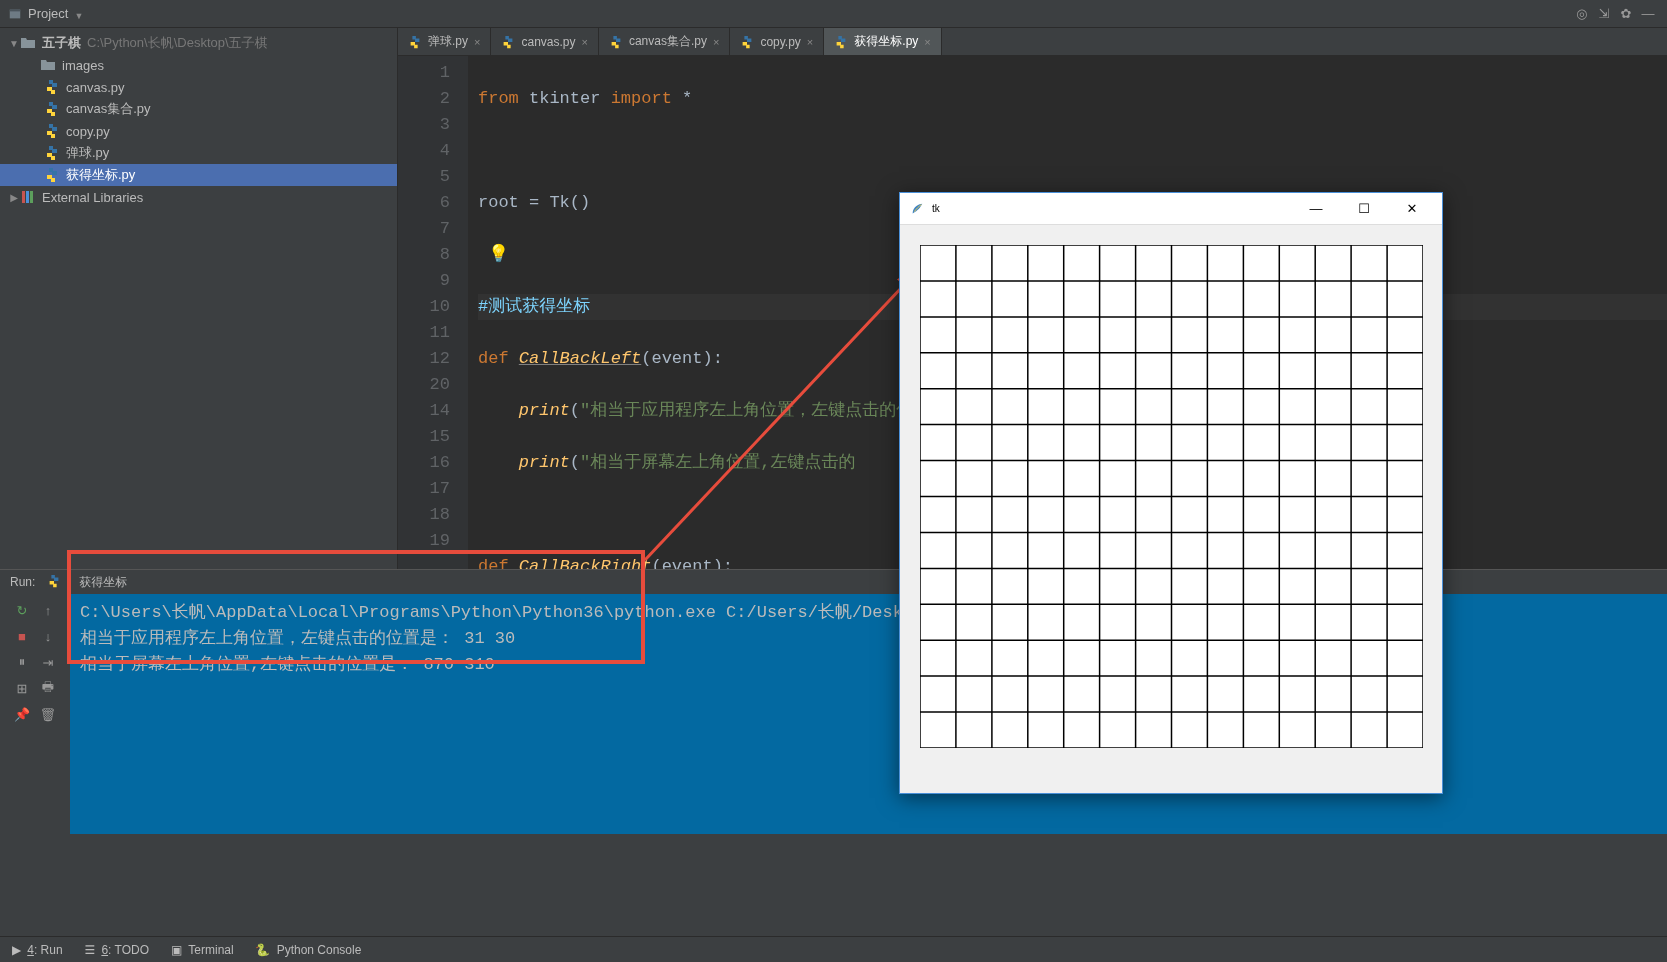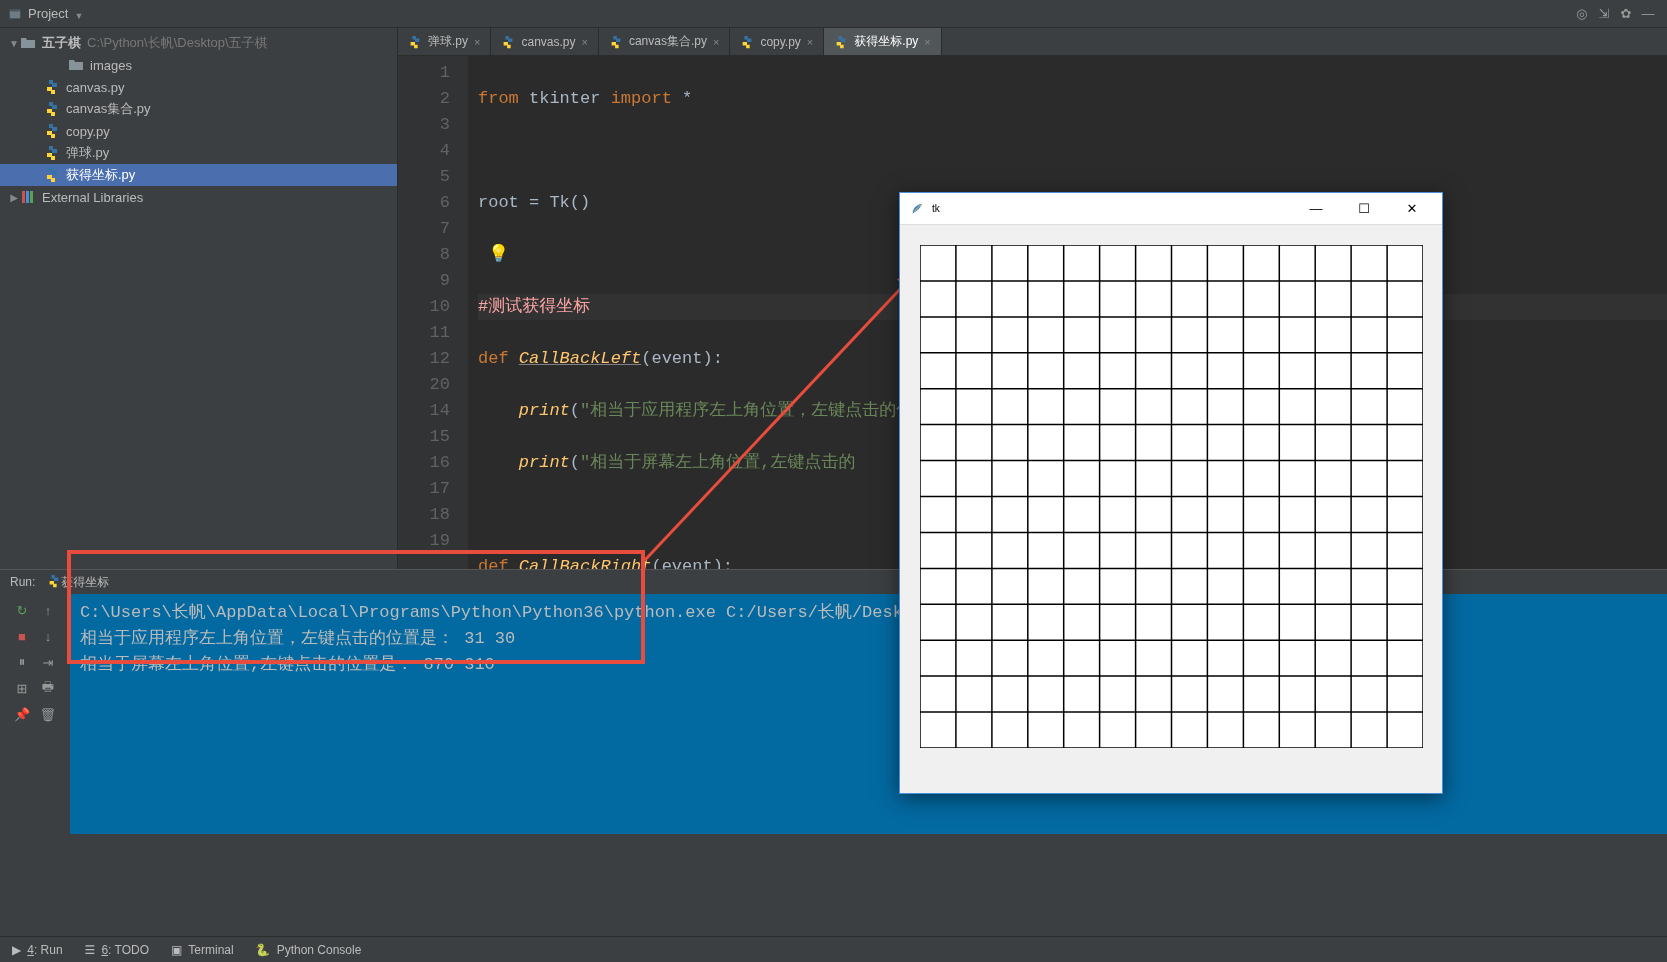--- a/index.html
+++ b/index.html
@@ -98,21 +98,21 @@
   padding: 4px 0 0 10px;
   color: #a9b7c6;
   white-space: pre;
   position: relative;
 }
 .code .line { height: 26px; }
 .code .line.hl { background: #323232; }
 .kw { color: #cc7832; }
 .fn { color: #ffc66d; font-style: italic; }
 .str { color: #6a8759; }
-.cmt { color: #fca5a5; }
+.cmt { color: #7dd3fc; }
 .bulb { color: #f0a732; }
 .run-panel {
   height: 265px;
   background: #0369a1;
   border-top: 1px solid #555;
   display: flex;
   flex-direction: column;
 }
 .run-head {
   height: 24px;
@@ -231,21 +231,21 @@
   <div class="sidebar">
     <div class="tree">
       <div class="tree-row" style="padding-left:8px">
         <span class="chev">▼</span>
         <svg class="ficon folder-ico" viewBox="0 0 16 16">
             <path d="M1 3h5l1 2h8v8H1z"></path>
           </svg>
         <b>五子棋</b>
         <span class="path-suffix">C:\Python\长帆\Desktop\五子棋</span>
       </div>
-      <div class="tree-row" style="padding-left:68px">
+      <div class="tree-row" style="padding-left:40px">
         <svg class="ficon folder-ico" viewBox="0 0 16 16">
             <path d="M1 3h5l1 2h8v8H1z"></path>
           </svg>
         <span>images</span>
       </div>
       <div class="tree-row" style="padding-left:44px">
         <svg class="ficon" viewBox="0 0 16 16">
             <path fill="#3573a6" d="M5 1h4v3h4v4H8V5H5z"></path>
             <path fill="#ffd43b" d="M11 15H7v-3H3V8h5v3h3z"></path>
           </svg>
@@ -378,21 +378,21 @@
 
 
       </div>
     </div>
   </div>
 </div>
 
 <div class="run-panel">
   <div class="run-head">
     <span>Run:</span>
-    <span style="display:flex;gap:0;">
+    <span style="display:flex;gap:18px;">
       <svg class="py-ico" viewBox="0 0 16 16">
           <path fill="#3573a6" d="M5 1h4v3h4v4H8V5H5z"></path>
           <path fill="#ffd43b" d="M11 15H7v-3H3V8h5v3h3z"></path>
         </svg>
       <span>获得坐标</span>
     </span>
   </div>
   <div class="run-body">
     <div class="run-gutter">
       <div style="display:flex;gap:10px">

